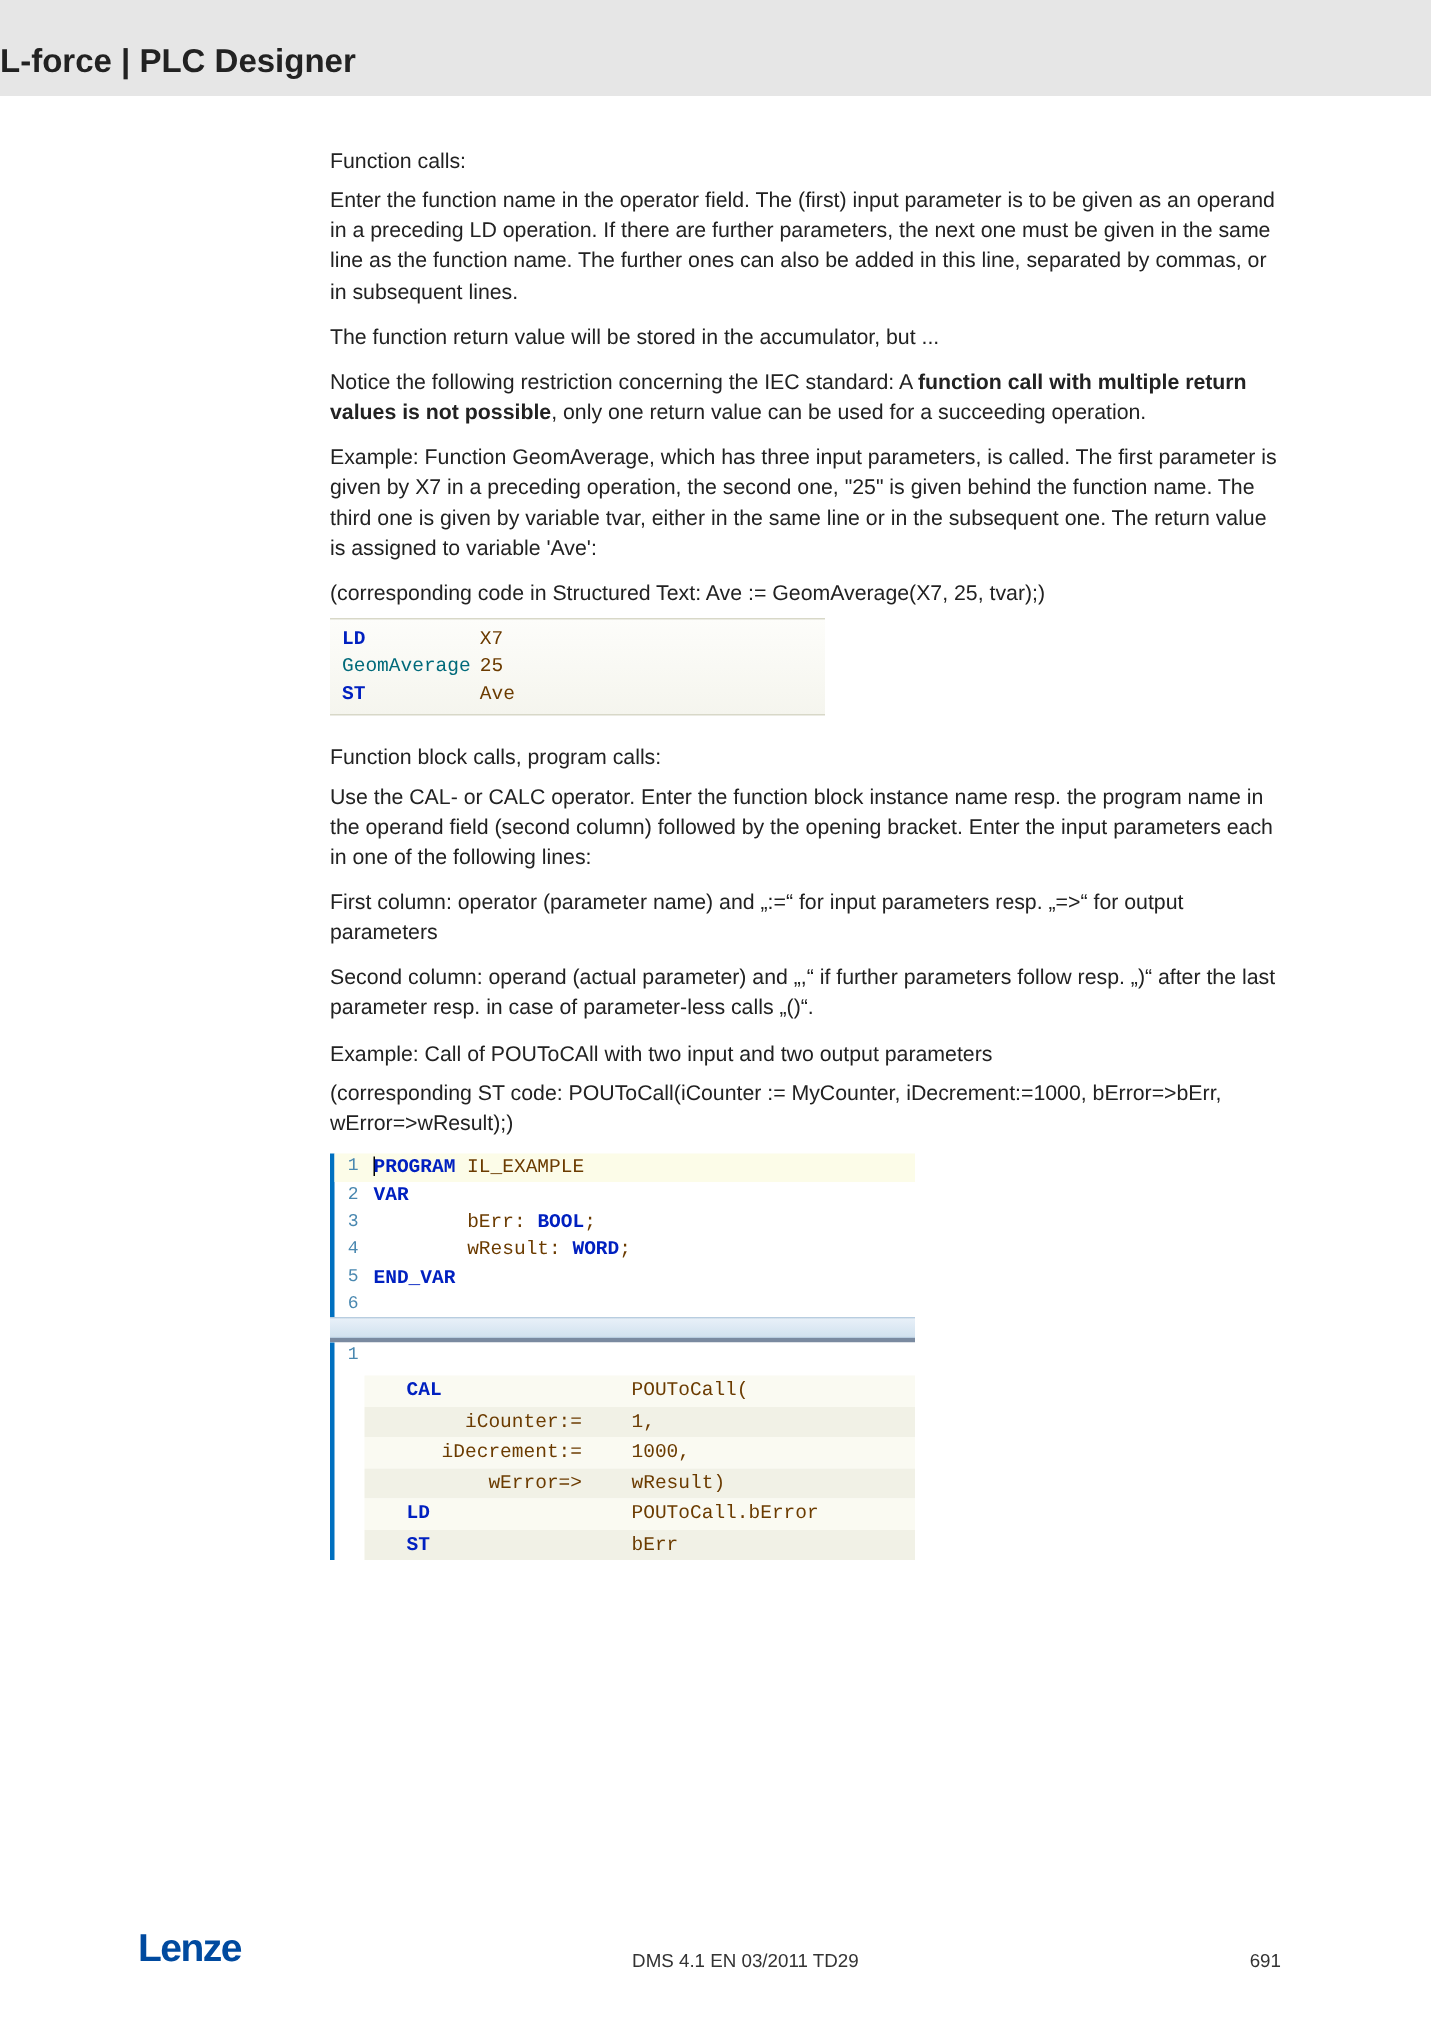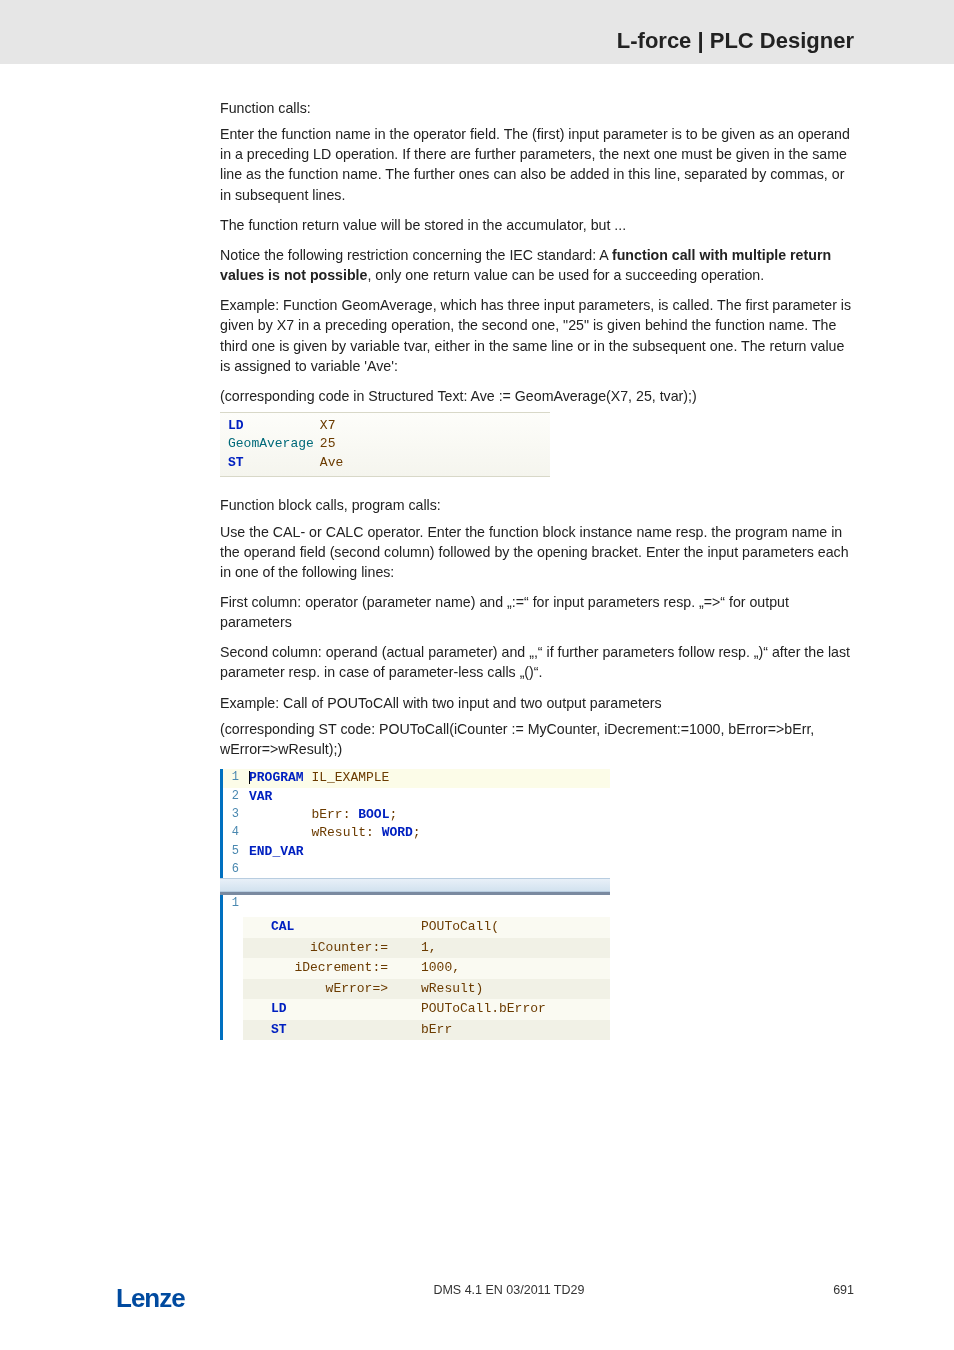--- a/index.html
+++ b/index.html
@@ -7,21 +7,21 @@
     font-family: "Segoe UI", Arial, sans-serif;
     background: #fff;
     color: #222;
     width: 954px;
     height: 1350px;
     position: relative;
   }
   .header-band {
     background: #e6e6e6;
     padding: 28px 100px 10px 0;
-    text-align: right;
+    text-align: left;
   }
   .header-title {
     font-weight: 700;
     font-size: 22px;
     color: #222;
   }
   .header-sub {
     font-size: 14px;
     color: #444;
     margin-top: 2px;
@@ -101,23 +101,23 @@
   .striped .code-row:nth-child(even){ background:#f1f1e6;}
   .code-row { display:flex; padding:1px 0 1px 28px;}
   .col1 { width:150px; white-space:pre;}
   .col2 { white-space:pre;}
   .footer {
     position: absolute;
     bottom: 36px;
     left: 0;
     width: 954px;
     display: flex;
-    align-items: flex-start;
+    align-items: flex-end;
     justify-content: space-between;
-    padding: 0 100px 0 116px;
+    padding: 0 100px 0 92px;
     font-size: 12.5px;
     color: #333;
   }
   .logo {
     font-weight: 800;
     font-size: 26px;
     color: #004a9f;
     letter-spacing: -1px;
   }
 </style>

